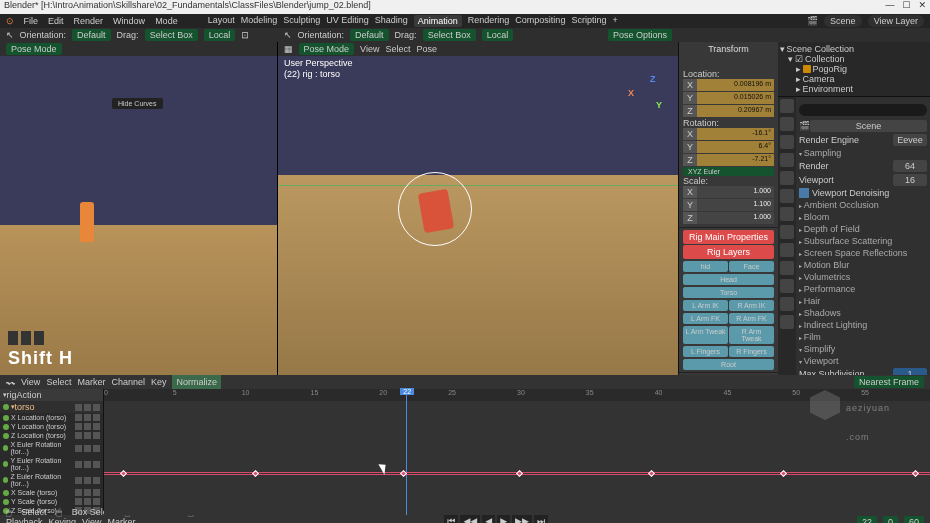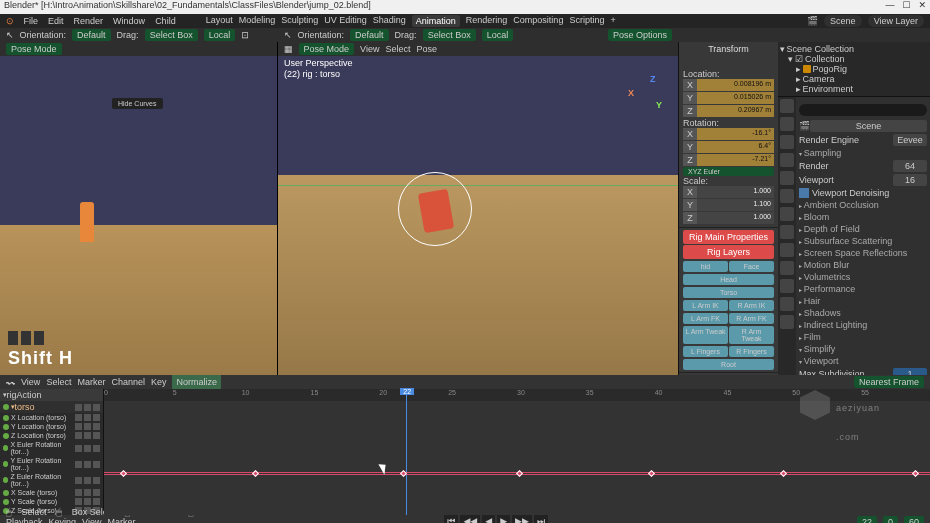--- a/index.html
+++ b/index.html
@@ -86,21 +86,21 @@
 .curve2 { top:64%; }
 .keyframe { position:absolute; width:5px; height:5px; background:#d84a6a; border:1px solid #fff; transform:rotate(45deg); top:61%; }
 .hidecurves { position:absolute; top:98px; left:112px; background:#222; padding:2px 6px; font-size:7px; border-radius:2px; }
 
 .bottombar { height:14px; background:#333; display:flex; align-items:center; padding:0 6px; gap:6px; font-size:7px; }
 .transport { display:flex; gap:2px; margin:0 auto; }
 .transport span { background:#222; padding:1px 3px; }
 .statusbar { height:14px; background:#222; display:flex; align-items:center; padding:0 6px; font-size:7px; gap:10px; }
 .statusbar .ver { margin-left:auto; }
 
-.watermark { position:absolute; right:50px; top:390px; font-size:22px; color:rgba(255,255,255,0.5); font-weight:300; letter-spacing:1px; pointer-events:none; opacity:0.7; }
+.watermark { position:absolute; right:40px; top:390px; font-size:22px; color:rgba(255,255,255,0.5); font-weight:300; letter-spacing:1px; pointer-events:none; opacity:0.7; }
 .watermark .cube { display:inline-block; width:30px; height:30px; background:rgba(200,200,200,0.3); clip-path:polygon(50% 0,100% 25%,100% 75%,50% 100%,0 75%,0 25%); vertical-align:middle; margin-right:6px; }
 
 .cursor { position:absolute; width:10px; height:10px; pointer-events:none; }
 .cursor::before { content:""; position:absolute; width:0; height:0; border-left:6px solid #fff; border-top:4px solid transparent; border-bottom:8px solid transparent; transform:rotate(-30deg); }
 </style>
 </head>
 <body>
 
 <div class="titlebar">
   <span>Blender*  [H:\IntroAnimation\Skillshare\02_Fundamentals\ClassFiles\Blender\jump_02.blend]</span>
@@ -110,21 +110,21 @@
     <span>✕</span>
   </div>
 </div>
 
 <div class="topmenu">
   <span style="color:#e87d3e">⊙</span>
   <span>File</span>
   <span>Edit</span>
   <span>Render</span>
   <span>Window</span>
-  <span>Child</span>
+  <span>Mode</span>
   <div class="workspaces">
     <span>Layout</span>
     <span>Modeling</span>
     <span>Sculpting</span>
     <span>UV Editing</span>
     <span>Shading</span>
     <span class="active">Animation</span>
     <span>Rendering</span>
     <span>Compositing</span>
     <span>Scripting</span>

